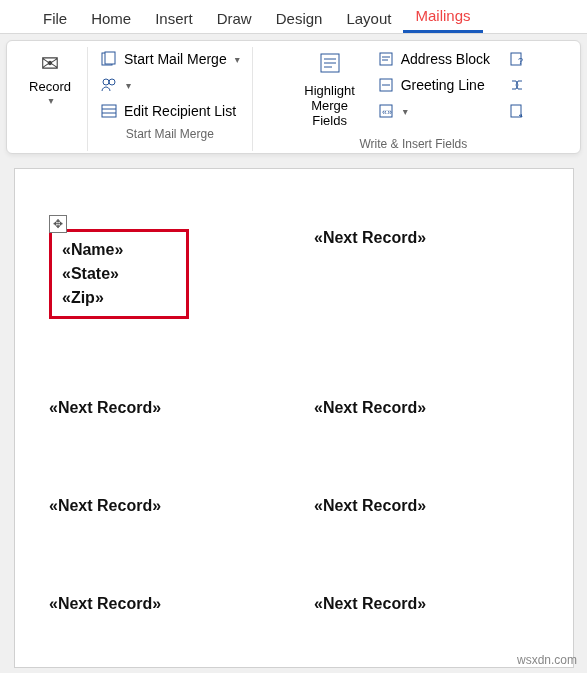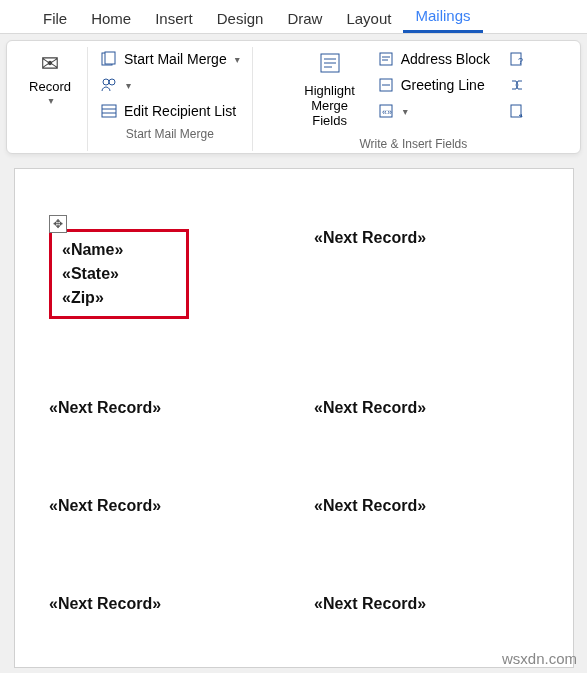--- a/index.html
+++ b/index.html
@@ -21,21 +21,21 @@
     height: 34px;
     align-items: flex-end;
   }
   .tab {
     padding: 6px 12px 6px;
     color: #333;
     cursor: pointer;
     font-size: 15px;
   }
   .tab.active {
-    color: #3b82f6;
+    color: #ef4444;
     border-bottom: 3px solid #185abd;
     font-weight: 500;
   }
   .ribbon {
     background: #fff;
     margin: 6px 6px 0 6px;
     border: 1px solid #d9d9d9;
     border-radius: 6px;
     display: flex;
     padding: 6px 6px 2px 6px;
@@ -135,33 +135,33 @@
   .firstcell {
     border: 3px solid #d2001f;
     padding: 6px 10px;
     line-height: 1.5;
     width: 140px;
   }
   .watermark {
     position: absolute;
     right: 10px;
     bottom: 6px;
-    font-size: 15px;
+    font-size: 12px;
     color: #888;
   }
 </style>
 </head>
 <body>
 
 <div class="tabs">
   <div class="tab">File</div>
   <div class="tab">Home</div>
   <div class="tab">Insert</div>
+  <div class="tab">Draw</div>
   <div class="tab">Design</div>
-  <div class="tab">Draw</div>
   <div class="tab">Layout</div>
   <div class="tab active">Mailings</div>
 </div>
 
 <div class="ribbon">
 
   <div class="group">
     <div class="bigbtn">
       <span class="ic">✉</span>
       <span>Record</span>

